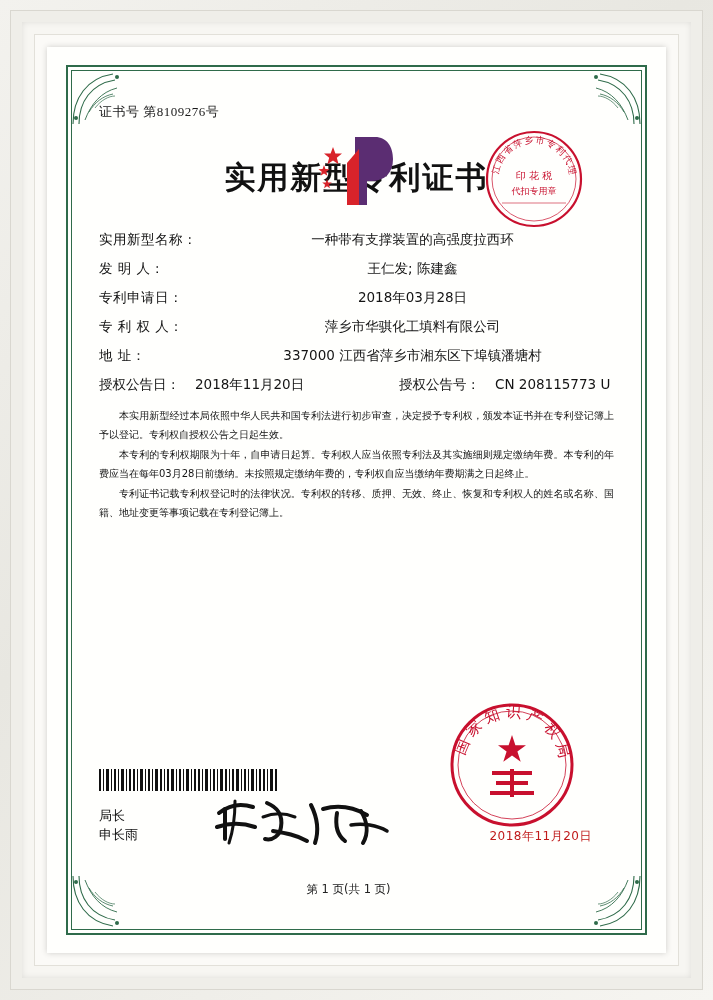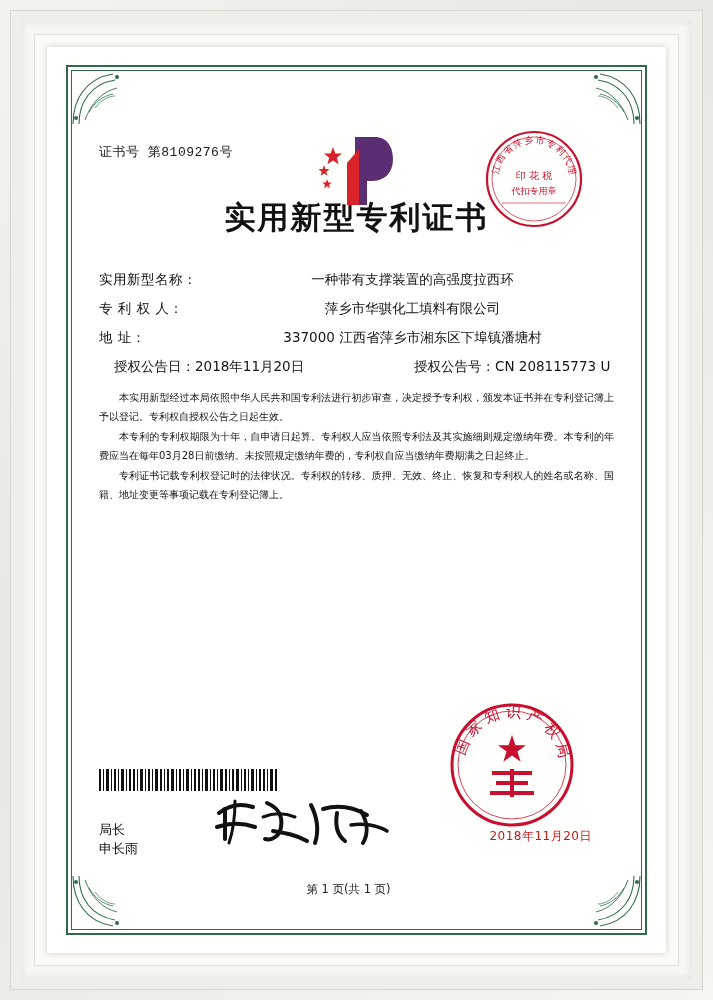--- a/index.html
+++ b/index.html
@@ -41,50 +41,49 @@
   .corner svg{display:block;}
   .c-tl{left:22px;top:21px;}
   .c-tr{right:22px;top:21px;transform:scaleX(-1);}
   .c-bl{left:22px;bottom:21px;transform:scaleY(-1);}
   .c-br{right:22px;bottom:21px;transform:scale(-1,-1);}
 
   .content{position:absolute;left:52px;top:56px;right:52px;bottom:50px;}
 
   .cert-no{
     font-size:13px;color:#1a1a1a;letter-spacing:0.5px;
-    font-family:Liberation Mono, monospace;
-    margin-top:40px;
+    font-family:Liberation Serif, serif;
   }
   .logo{
     position:absolute;left:50%;top:28px;transform:translateX(-50%);
     width:120px;height:80px;
   }
   .title{
     text-align:center;font-size:31px;font-weight:bold;color:#111;
     letter-spacing:2px;margin-top:36px;
   }
   .fields{margin-top:34px;font-size:13.5px;color:#141414;line-height:1.0;}
   .field{display:flex;align-items:flex-start;margin-bottom:15.5px;}
   .f-label{width:112px;flex:0 0 112px;letter-spacing:0.5px;}
   .f-value{flex:1 1 auto;text-align:center;}
   .field-row2{display:flex;margin-bottom:15.5px;font-size:13.5px;}
   .field-row2 .left{width:300px;display:flex;}
   .field-row2 .right{flex:1;display:flex;}
-  .r-label{width:96px;flex:0 0 96px;text-align:right;}
+  .r-label{width:96px;flex:0 0 96px;}
 
   .para{
     margin-top:14px;font-size:10px;color:#141414;line-height:1.85;
     text-align:justify;
   }
   .para p{margin:0 0 2px 0;text-indent:2em;}
 
   .barcode{
     position:absolute;left:0;bottom:112px;width:178px;height:22px;
   }
-  .sign-block{position:absolute;left:0;bottom:44px;font-size:13px;line-height:1.45;color:#111;}
+  .sign-block{position:absolute;left:0;bottom:58px;font-size:13px;line-height:1.45;color:#111;}
   .signature{
     position:absolute;left:112px;bottom:52px;width:190px;height:58px;color:#111;
   }
   .footer{
     position:absolute;left:0;right:16px;bottom:6px;text-align:center;
     font-size:11.5px;color:#222;
   }
 
   
   .seal-top{
@@ -186,20 +185,28 @@
       </div>
 
       <div class="cert-no">证书号 第8109276号</div>
 
       <div class="title">实用新型专利证书</div>
 
       <div class="fields">
         <div class="field">
           <div class="f-label">实用新型名称：</div>
           <div class="f-value">一种带有支撑装置的高强度拉西环</div>
+        </div>
+        <div class="field">
+          <div class="f-label">发 明 人：</div>
+          <div class="f-value">王仁发; 陈建鑫</div>
+        </div>
+        <div class="field">
+          <div class="f-label">专利申请日：</div>
+          <div class="f-value">2018年03月28日</div>
         </div>
         <div class="field">
           <div class="f-label">专 利 权 人：</div>
           <div class="f-value">萍乡市华骐化工填料有限公司</div>
         </div>
         <div class="field">
           <div class="f-label">地        址：</div>
           <div class="f-value">337000 江西省萍乡市湘东区下埠镇潘塘村</div>
         </div>
 

